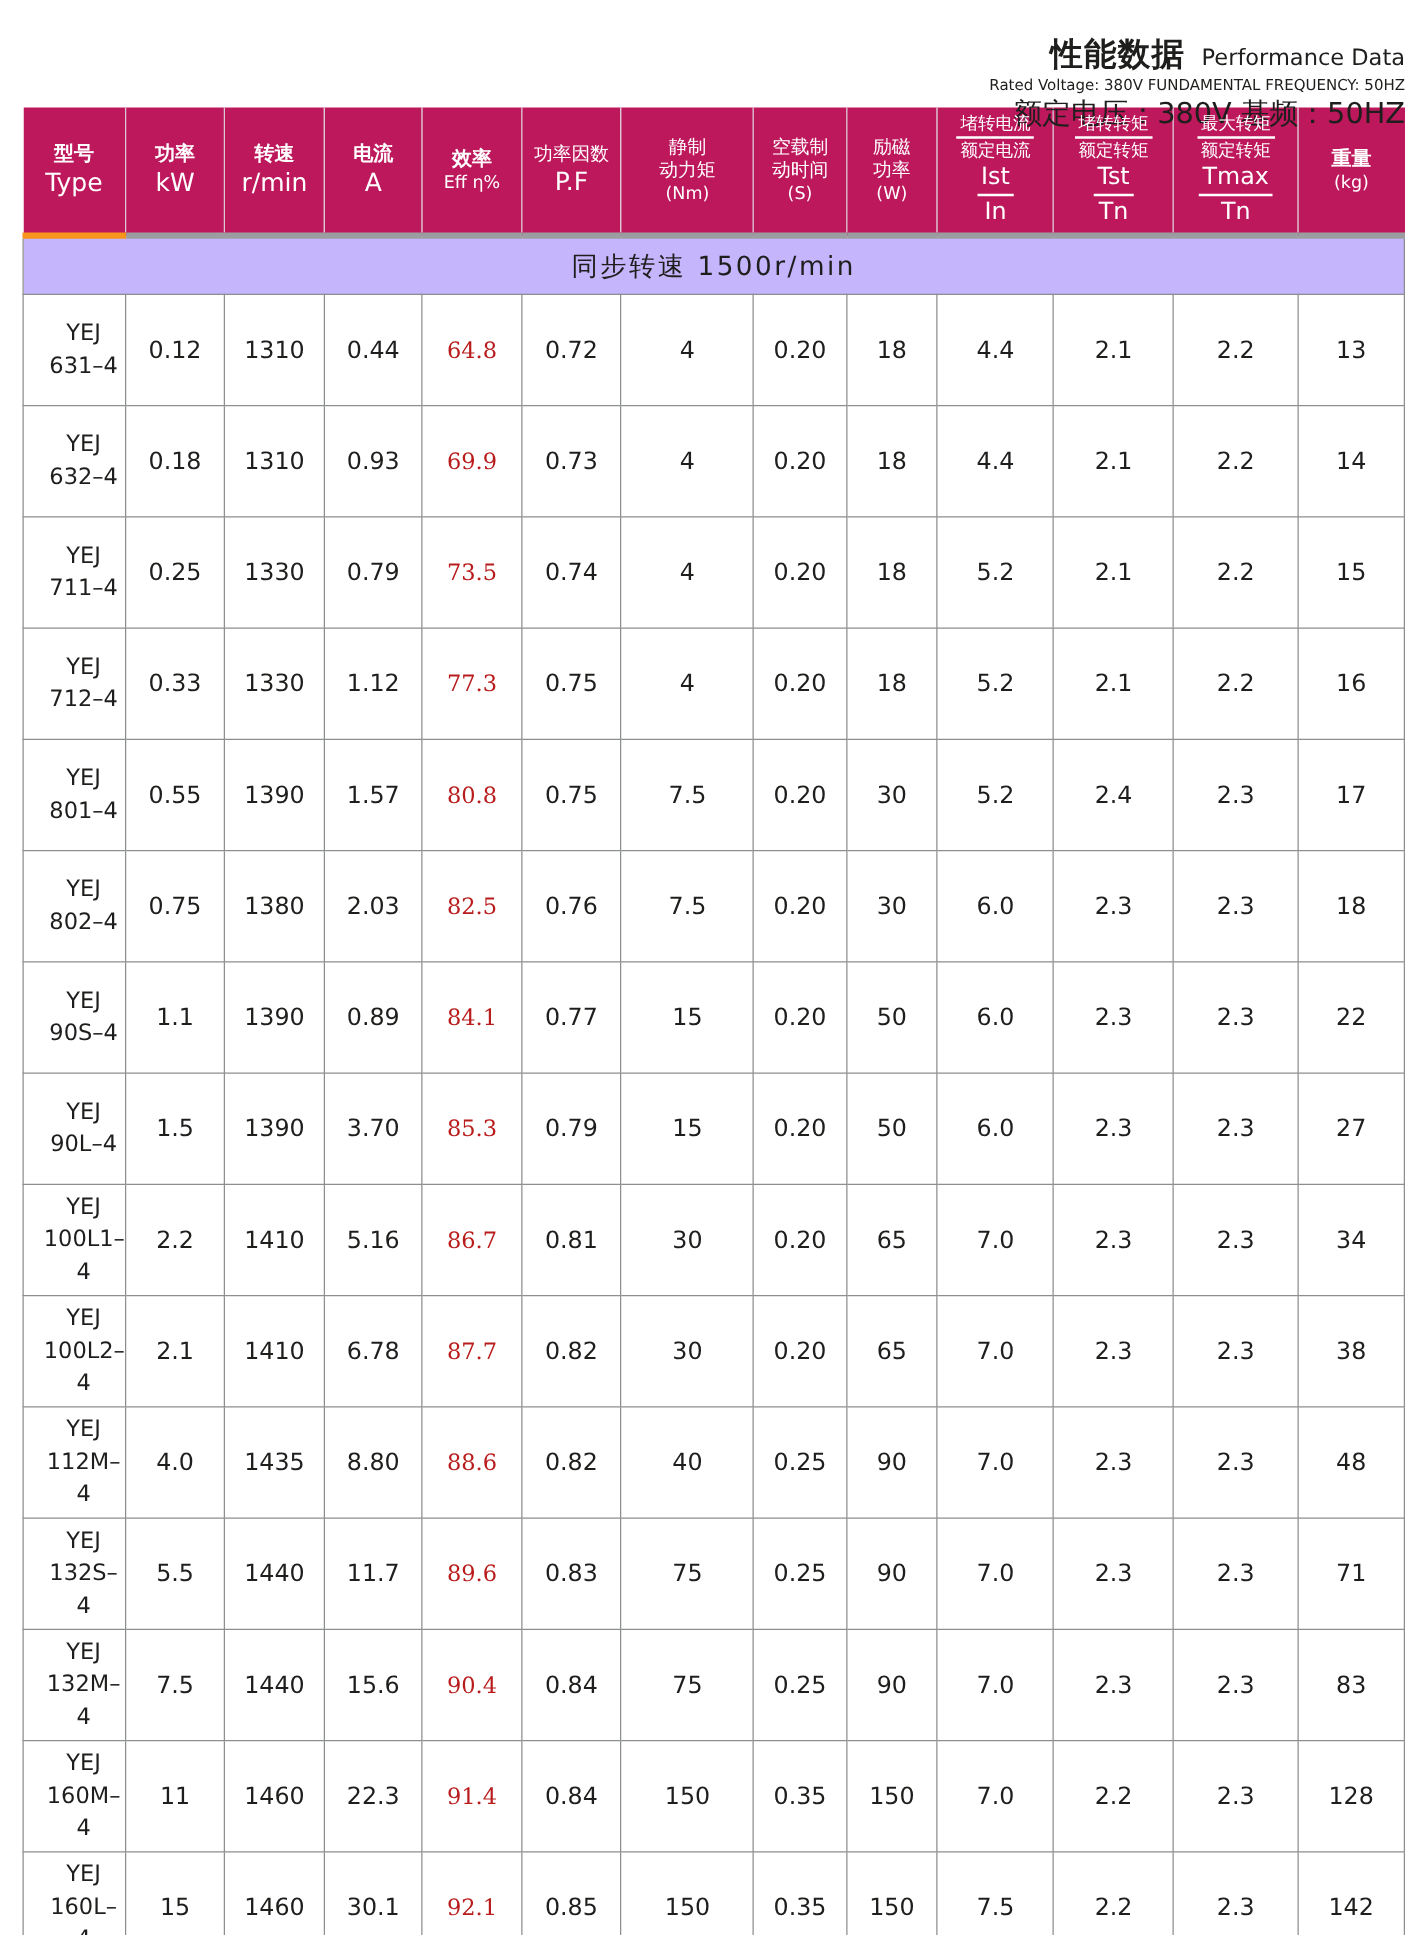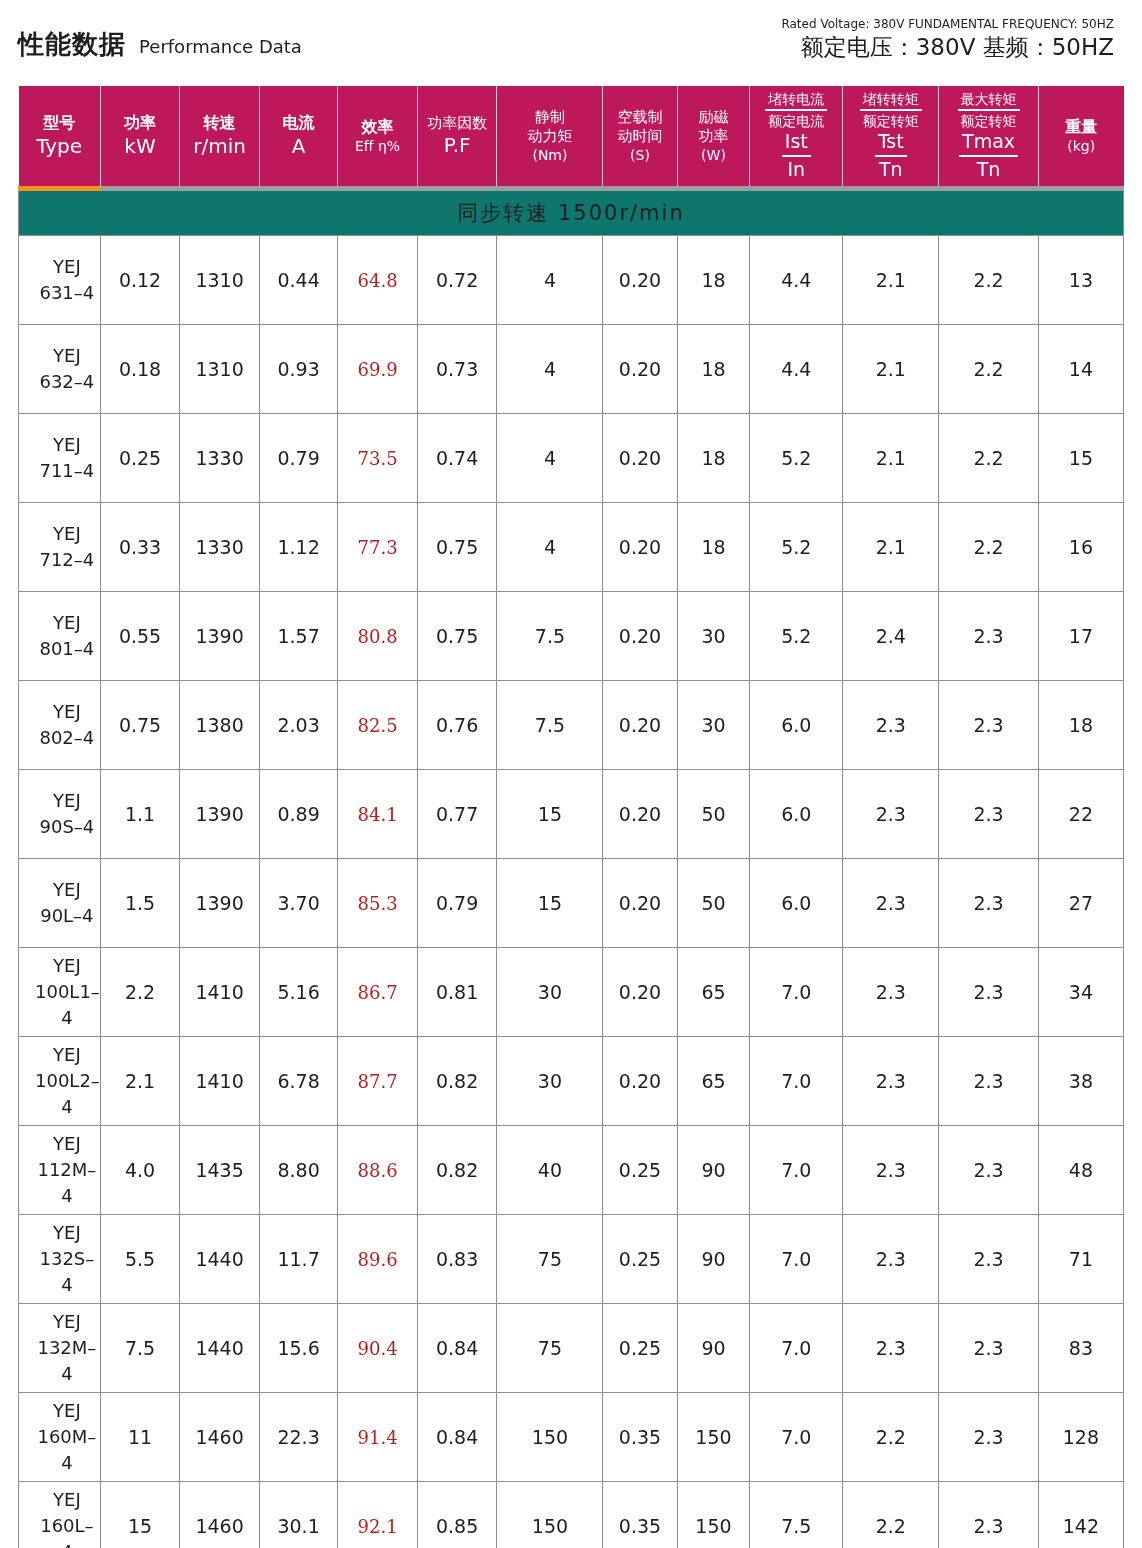--- a/index.html
+++ b/index.html
@@ -7,21 +7,21 @@
     width:1142px; height:1548px;
     font-family:"DejaVu Sans","Liberation Sans",sans-serif;
     color:#1e1e1c;
     -webkit-font-smoothing:antialiased;
   }
   .page { position:relative; width:1142px; height:1548px; overflow:hidden; }
 
   
   .topbar {
     display:flex; justify-content:space-between; align-items:flex-end;
-    padding:26px 28px 0 18px; height:62px; box-sizing:border-box;
+    padding:26px 18px 0 18px; height:62px; box-sizing:border-box;flex-direction:column;
   }
   .title-wrap { white-space:nowrap; }
   .title-zh { font-size:26px; font-weight:bold; letter-spacing:1px; }
   .title-en { font-size:18px; margin-left:8px; }
   .rated-wrap { text-align:right; line-height:1.25; }
   .rated-en { font-size:12px; }
   .rated-zh { font-size:23px; margin-top:1px; }
 
   
   table.perf {
@@ -44,21 +44,21 @@
 
   .frac span { display:block; margin:0 auto; width:-moz-max-content; width:max-content; }
   .frac .fnum { border-bottom:2px solid #ffffff; padding:0 3px 1px 3px; }
   .frac .fden { padding-top:1px; }
   .frac .zh  { font-size:14px; line-height:1.3; }
   .frac .sym { font-size:19px; line-height:1.25; }
 
   tr.grouprow td {
     height:42px; text-align:center; font-size:21px; letter-spacing:2px;
     border-left:1px solid #8D8E8F; border-right:1px solid #8D8E8F;
-    border-bottom:1px solid #8D8E8F; background:#0f766e;
+    border-bottom:1px solid #8D8E8F; background:#c4b5fd;
   }
   tbody.data td {
     border:1px solid #8D8E8F; height:86px;
     text-align:center; vertical-align:middle;
     font-size:19px; background:#ffffff;
   }
   tbody.data td.model { font-size:18px; line-height:1.45;padding-left:16px; }
   tbody.data td.eff {
     font-family:"DejaVu Serif","Liberation Serif",serif;
     font-size:18px; color:#b91c1c;

